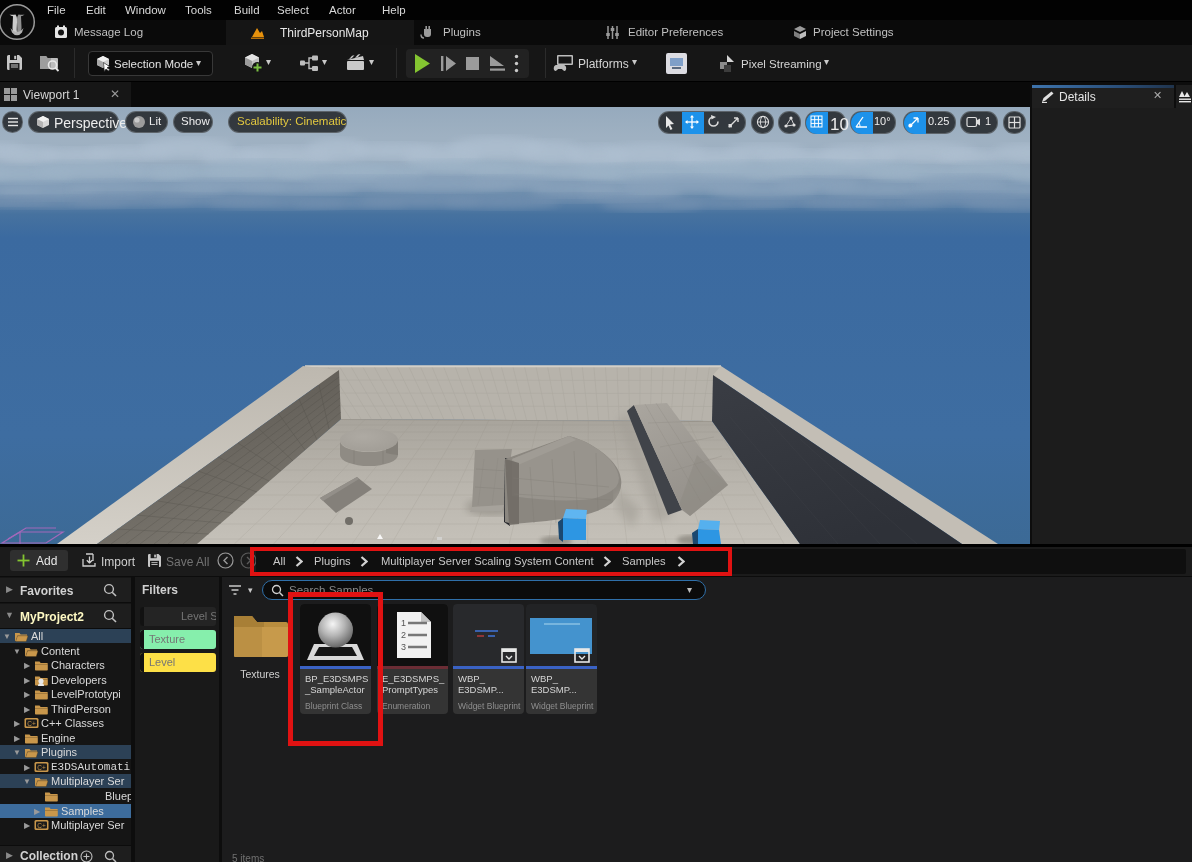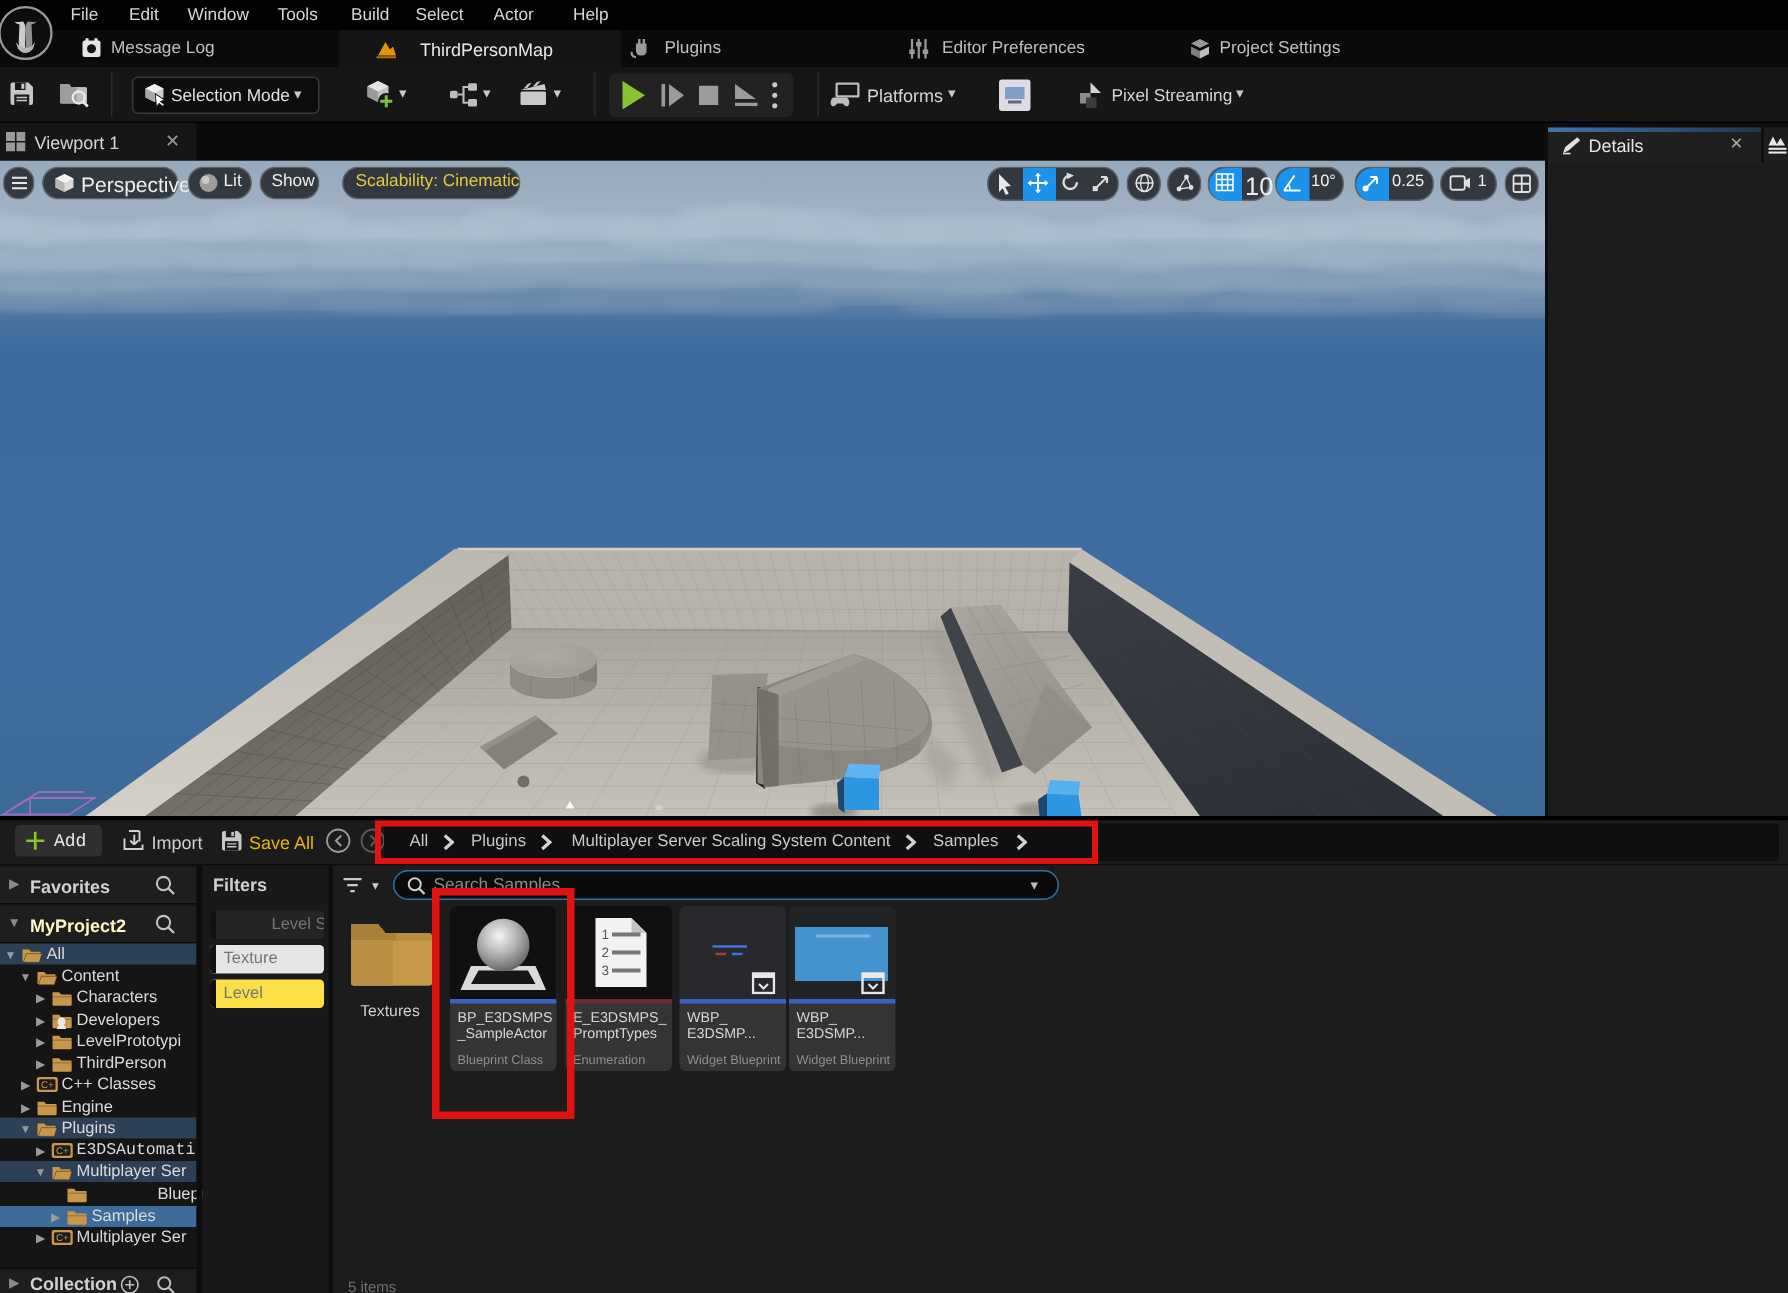--- a/index.html
+++ b/index.html
@@ -603,37 +603,37 @@
   <div class="abs" style="left:0;top:544px;width:1192px;height:318px;background:#1b1b1b;"></div>
 <div class="abs" style="left:0;top:544px;width:1192px;height:3px;background:#000;"></div>
 <div class="abs" style="left:0;top:547px;width:1192px;height:30px;background:#1b1b1b;border-bottom:1px solid #0c0c0c;"></div>
 <div class="abs" style="left:10px;top:550px;width:58px;height:21px;background:#2f2f2f;border-radius:3px;"></div>
 <svg class="abs" style="left:17px;top:554px;" width="13" height="13" viewBox="0 0 13 13">
       <g stroke="#84c531" stroke-width="1.8">
         <line x1="6.5" y1="0.5" x2="6.5" y2="12.5"></line>
         <line x1="0.5" y1="6.5" x2="12.5" y2="6.5"></line>
       </g>
     </svg>
-<div class="abs" style="left:36px;top:554px;color:#e8e8e8;font-size:12px;font-family:Liberation Mono, monospace;">Add</div>
+<div class="abs" style="left:36px;top:554px;color:#e8e8e8;font-size:12px;">Add</div>
 <svg class="abs" style="left:82px;top:553px;" width="15" height="15" viewBox="0 0 15 15">
       <path d="M4 1 H11 M11 1 V8 M7.5 3.5 V10 M7.5 10 L4.8 7.3 M7.5 10 L10.2 7.3" stroke="#cfcfcf" stroke-width="1.3" fill="none"></path>
       <path d="M1 6 V13 H13 V10" stroke="#cfcfcf" stroke-width="1.3" fill="none"></path>
     </svg>
 <div class="abs" style="left:101px;top:555px;color:#cfcfcf;font-size:12px;">Import</div>
 <svg class="abs" style="left:147px;top:553px;" width="15" height="15" viewBox="0 0 15 15">
       <path d="M1 2.3 a1.3 1.3 0 0 1 1.3 -1.3 H11.5 L14 3.5 V12.7 a1.3 1.3 0 0 1 -1.3 1.3 H2.3 A1.3 1.3 0 0 1 1 12.7 Z" fill="#c7c7c7"></path>
       <rect x="3.6" y="1" width="6" height="4.2" fill="#1b1b1b"></rect>
       <rect x="7.2" y="1.6" width="1.7" height="2.8" fill="#c7c7c7"></rect>
       <rect x="3" y="7.8" width="9" height="6.2" fill="#1b1b1b"></rect>
       <g stroke="#c7c7c7" stroke-width="0.9">
         <line x1="4.4" y1="9.6" x2="10.6" y2="9.6"></line>
         <line x1="4.4" y1="11.5" x2="10.6" y2="11.5"></line>
       </g>
     </svg>
-<div class="abs" style="left:166px;top:555px;color:#eab308;font-size:12px;">Save All</div>
+<div class="abs" style="left:166px;top:555px;color:#737373;font-size:12px;">Save All</div>
 <svg class="abs" style="left:217px;top:552px;" width="17" height="17" viewBox="0 0 17 17">
       <circle cx="8.5" cy="8.5" r="7.5" stroke="#9a9a9a" stroke-width="1.2" fill="none"></circle>
       <path d="M10.5 5 L7 8.5 L10.5 12" stroke="#9a9a9a" stroke-width="1.4" fill="none"></path>
     </svg>
 <svg class="abs" style="left:240px;top:552px;" width="17" height="17" viewBox="0 0 17 17">
       <circle cx="8.5" cy="8.5" r="7.5" stroke="#5a5a5a" stroke-width="1.2" fill="none"></circle>
       <path d="M7 5 L10.5 8.5 L7 12" stroke="#5a5a5a" stroke-width="1.4" fill="none"></path>
     </svg>
 <div class="abs" style="left:256px;top:549px;width:930px;height:25px;background:#0f0f0f;border-radius:2px;"></div>
 <div class="abs" style="left:273px;top:555px;color:#c9c9c9;font-size:11.2px;">All</div>
@@ -772,21 +772,21 @@
       <line x1="8.5" y1="8.5" x2="12" y2="12" stroke="#bdbdbd" stroke-width="1.5"></line>
     </svg>
 <div class="abs" style="left:131px;top:577px;width:4px;height:285px;background:#0d0d0d;"></div>
 <div class="abs" style="left:219px;top:577px;width:3px;height:285px;background:#0d0d0d;"></div>
 <div class="abs" style="left:135px;top:577px;width:84px;height:285px;background:#191919;"></div>
 <div class="abs" style="left:142px;top:583px;color:#cfcfcf;font-size:12px;font-weight:bold;">Filters</div>
 <div class="abs" style="left:140px;top:607px;width:76px;height:19px;background:#242424;border-radius:3px;overflow:hidden;">
       <div style="position:absolute;left:0;top:0;width:4px;height:19px;background:#111;"></div>
       <div style="position:absolute;left:25px;top:3px;color:#757575;font-size:11px;white-space:nowrap;margin-left:16px;">Level Seque</div>
     </div>
-<div class="abs" style="left:140px;top:630px;width:76px;height:19px;background:#e5e5e5;border-radius:3px;overflow:hidden;">
+<div class="abs" style="left:140px;top:630px;width:76px;height:19px;background:#86efac;border-radius:3px;overflow:hidden;">
       <div style="position:absolute;left:0;top:0;width:4px;height:19px;background:#111;"></div>
       <div style="position:absolute;left:9px;top:3px;color:#757575;font-size:11px;white-space:nowrap;">Texture</div>
     </div>
 <div class="abs" style="left:140px;top:653px;width:76px;height:19px;background:#fde047;border-radius:3px;overflow:hidden;">
       <div style="position:absolute;left:0;top:0;width:4px;height:19px;background:#111;"></div>
       <div style="position:absolute;left:9px;top:3px;color:#757575;font-size:11px;white-space:nowrap;">Level</div>
     </div>
 <div class="abs" style="left:222px;top:577px;width:970px;height:285px;background:#1c1c1d;"></div>
 <svg class="abs" style="left:228px;top:583px;" width="17" height="15" viewBox="0 0 17 15">
       <g stroke="#c9c9c9" stroke-width="1.5">

